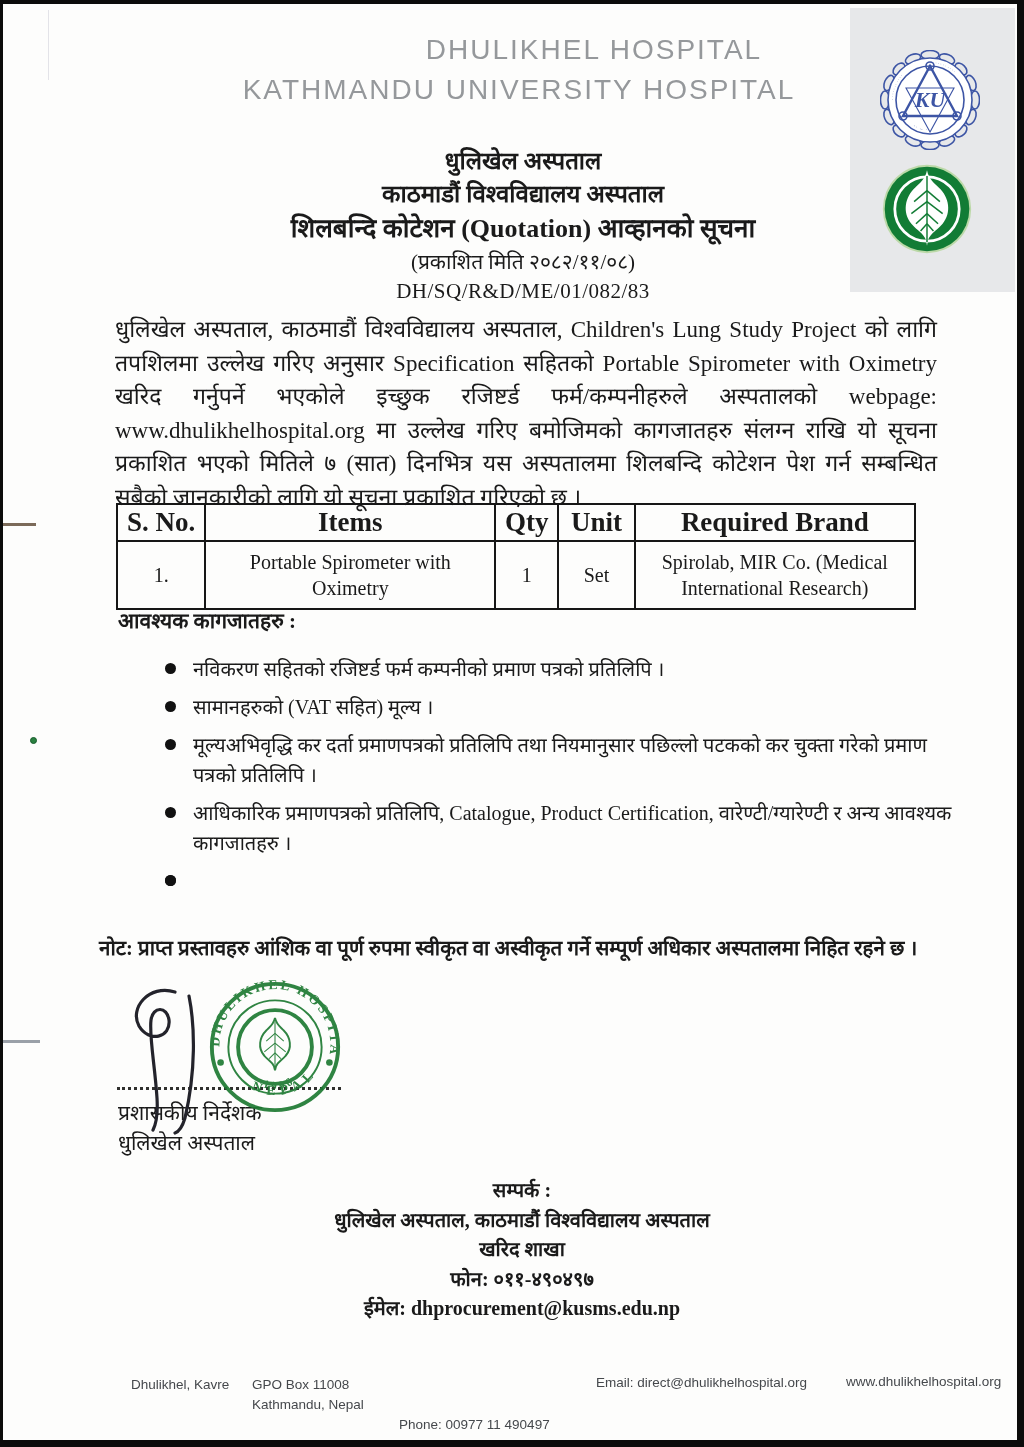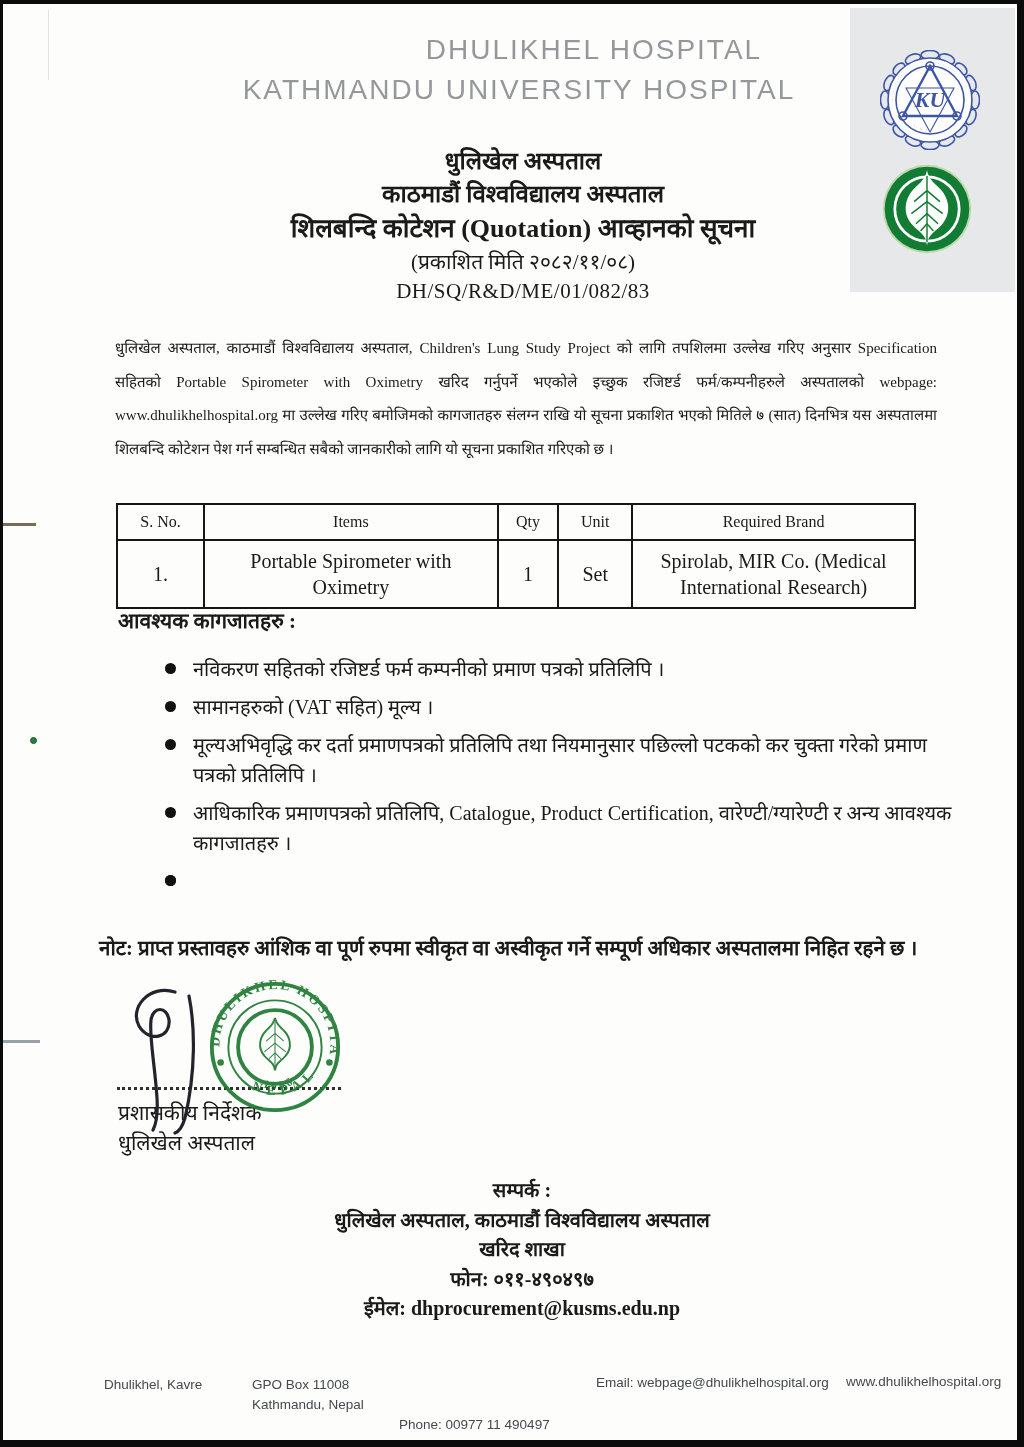--- a/index.html
+++ b/index.html
@@ -25,28 +25,28 @@
               font-family:"DejaVu Sans Mono",monospace;}
 
   
   .title-block{left:0;top:141px;width:1024px;text-align:center;padding-left:16px;}
   .t1{font-size:24px;font-weight:bold;line-height:33px;}
   .t3{font-size:26px;font-weight:bold;line-height:36px;}
   .t4{font-size:21px;line-height:30px;}
   .t5{font-size:21px;line-height:28px;letter-spacing:.5px;}
 
   
-  .intro{left:112px;top:309px;width:822px;font-size:15px;line-height:33.5px;
-         text-align:justify;margin-top:19px;}
+  .intro{left:112px;top:309px;width:822px;font-size:23px;line-height:33.5px;
+         text-align:justify;}
 
   
   table.items{left:113px;top:499px;width:800px;border-collapse:collapse;position:absolute;}
   table.items th,table.items td{border:2px solid #161616;text-align:center;
       font-family:"Liberation Serif","DejaVu Serif",serif;padding:2px 6px;}
-  table.items th{font-size:16px;font-weight:normal;height:30px;text-align:center;}
+  table.items th{font-size:27px;font-weight:bold;height:30px;text-align:center;}
   table.items td{font-size:20px;height:62px;line-height:26px;}
   .col-sno{width:80px;} .col-items{width:306px;} .col-qty{width:50px;}
   .col-unit{width:64px;} .col-brand{width:292px;margin-top:8px;}
 
   
   .docs-heading{left:115px;top:602px;font-size:21px;font-weight:bold;
       text-underline-offset:4px;}
   ul.docs{left:140px;top:636px;width:798px;margin:14px;padding:0;list-style:none;position:absolute;}
   ul.docs li{position:relative;padding-left:36px;margin-bottom:8px;
       font-size:20px;line-height:30px;}
@@ -234,29 +234,29 @@
   <div class="abs sig-org">धुलिखेल अस्पताल</div>
 
   <div class="abs contact">
     <div><span class="u">सम्पर्क :</span></div>
     <div>धुलिखेल अस्पताल, काठमाडौं विश्वविद्यालय अस्पताल</div>
     <div>खरिद शाखा</div>
     <div>फोन: ०११-४९०४९७</div>
     <div class="email-en">ईमेल: dhprocurement@kusms.edu.np</div>
   </div>
 
-  <div class="abs foot" style="left:101px;top:1371px;">Dhulikhel, Kavre</div>
+  <div class="abs foot" style="left:128px;top:1371px;">Dhulikhel, Kavre</div>
   <div class="abs foot" style="left:249px;top:1371px;">
     <div>GPO Box 11008</div>
     <div>Kathmandu, Nepal</div>
   </div>
   <div class="abs foot" style="left:396px;top:1371px;white-space:pre;">
     <div>Phone: 00977 11 490497</div>
     
   </div>
-  <div class="abs foot" style="left:593px;top:1369px;">Email: webpage@dhulikhelhospital.org</div>
+  <div class="abs foot" style="left:593px;top:1369px;">Email: direct@dhulikhelhospital.org</div>
   <div class="abs foot" style="left:843px;top:1368px;">www.dhulikhelhospital.org</div>
 
   <div class="abs tick1"></div>
   <div class="abs tick2"></div>
   <div class="abs gdot"></div>
 
 </div>
 
 </body></html>

